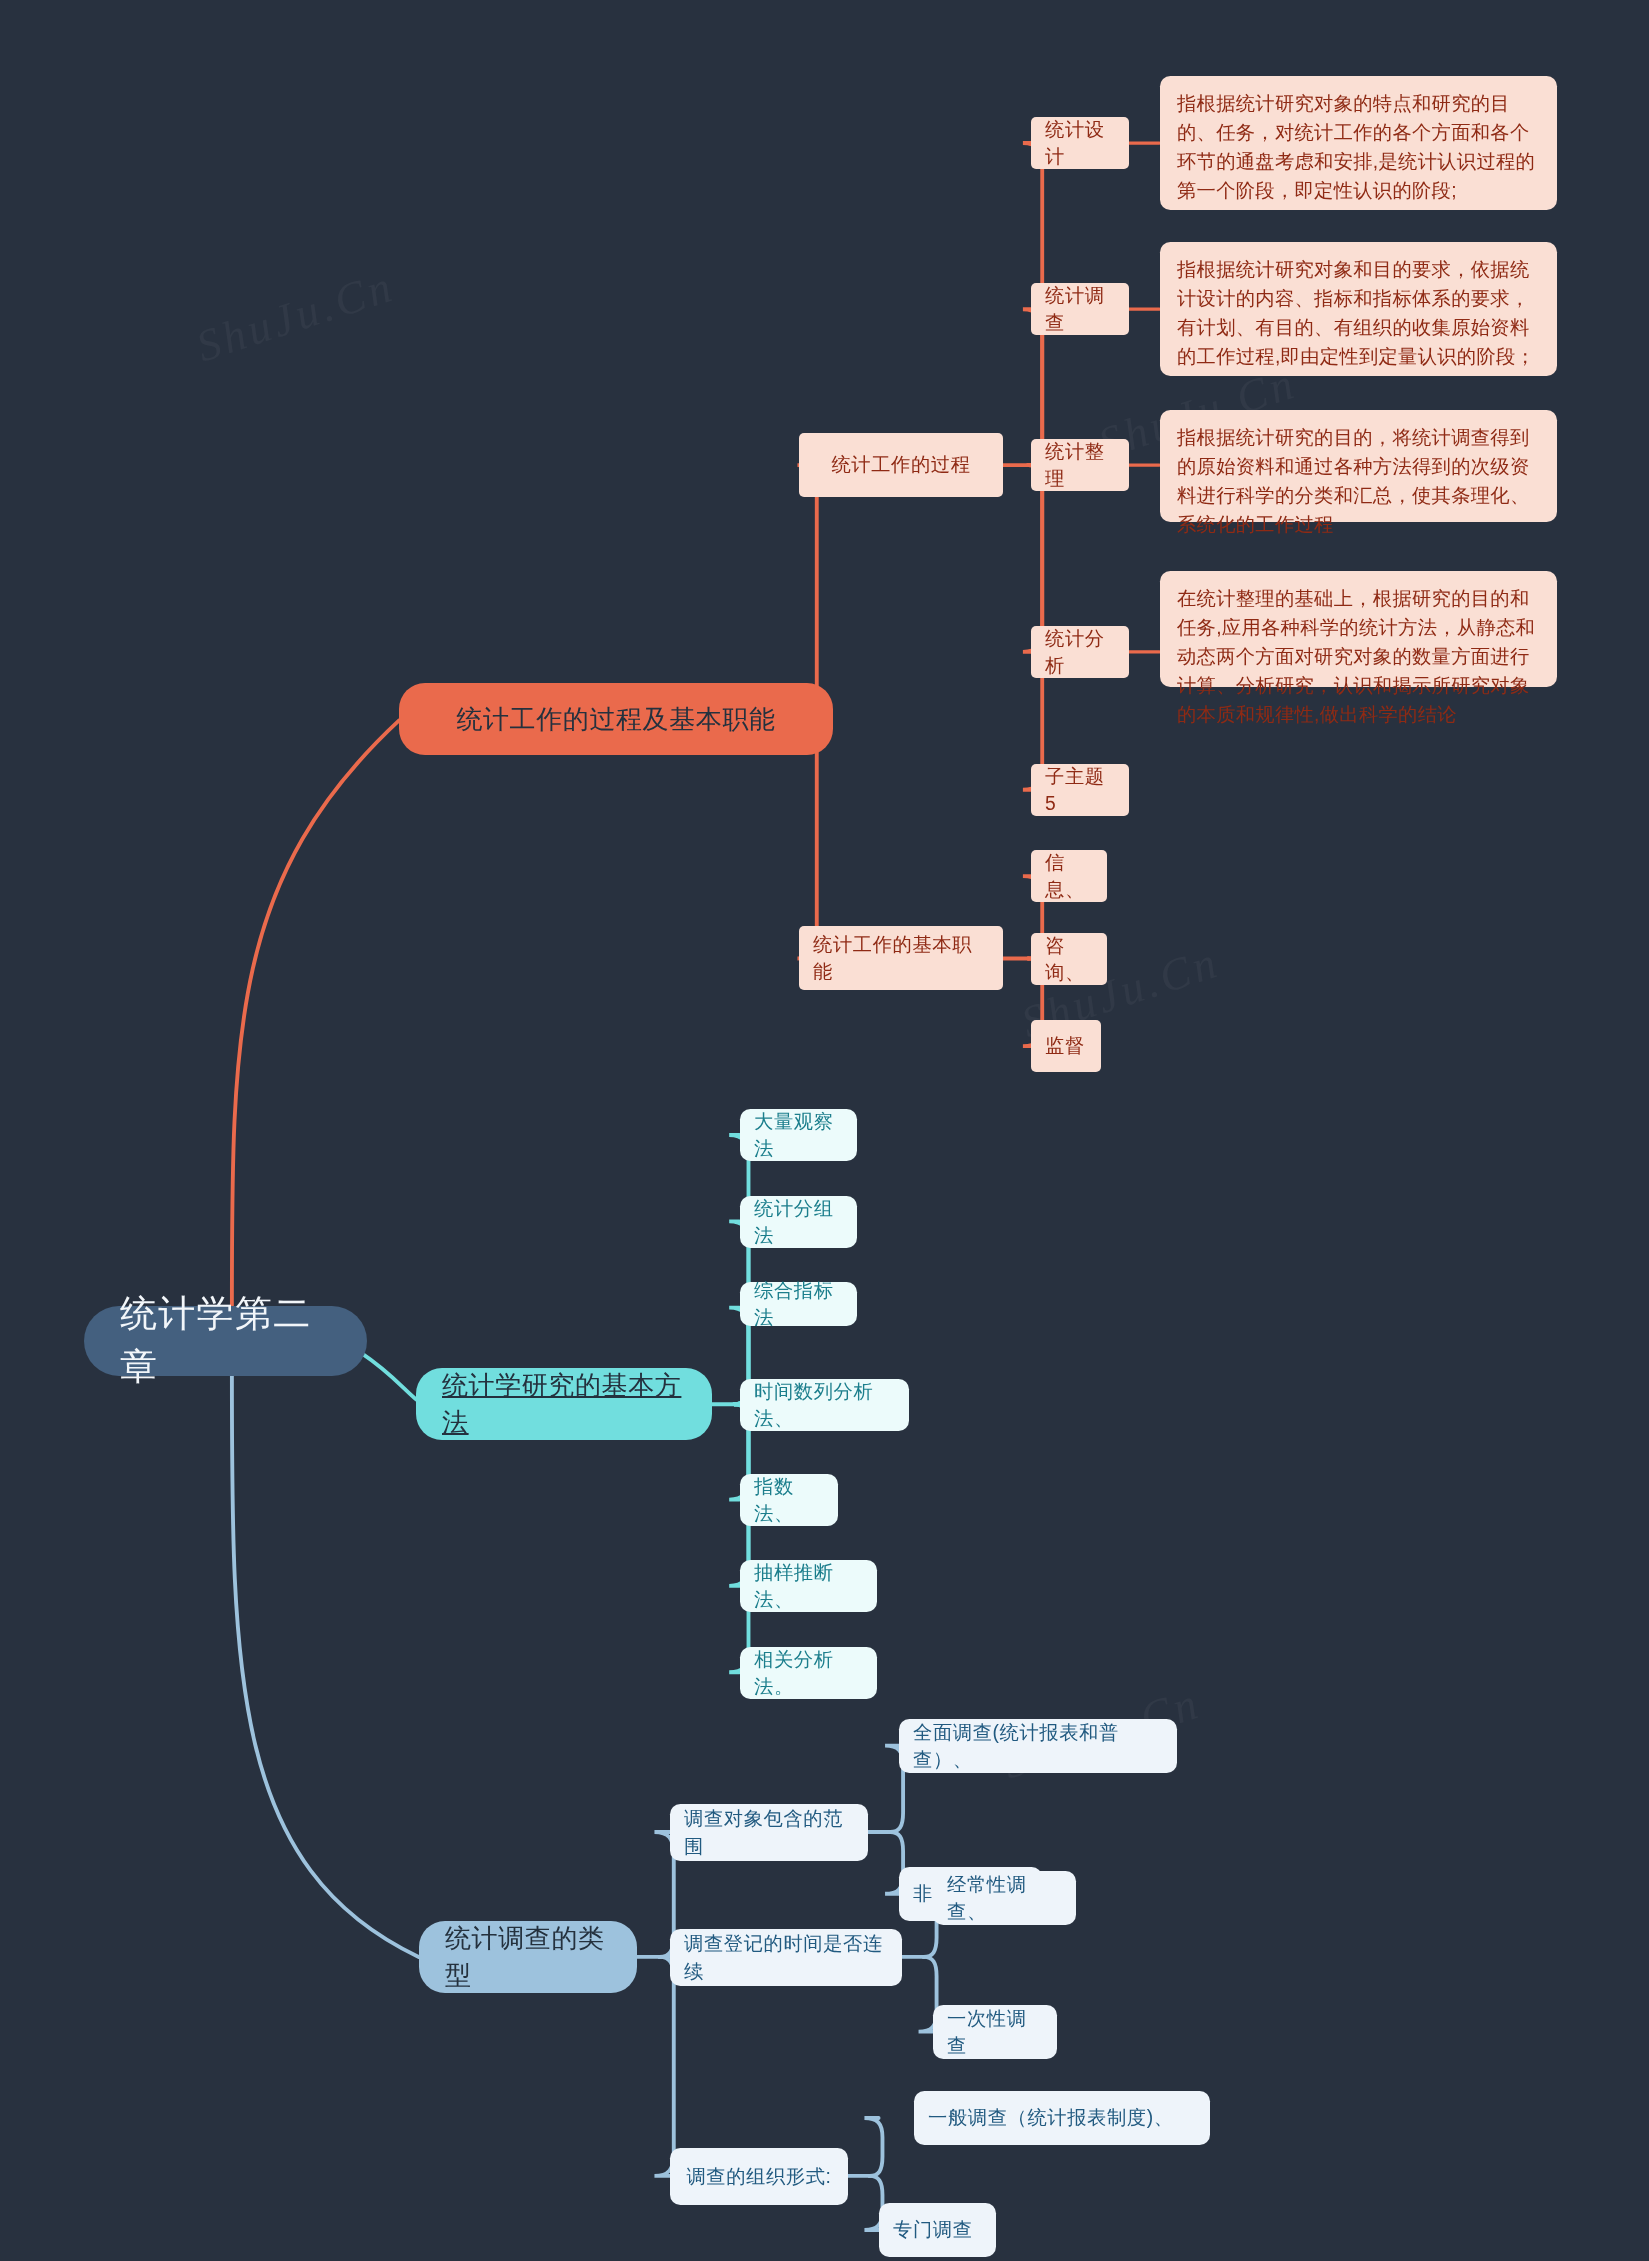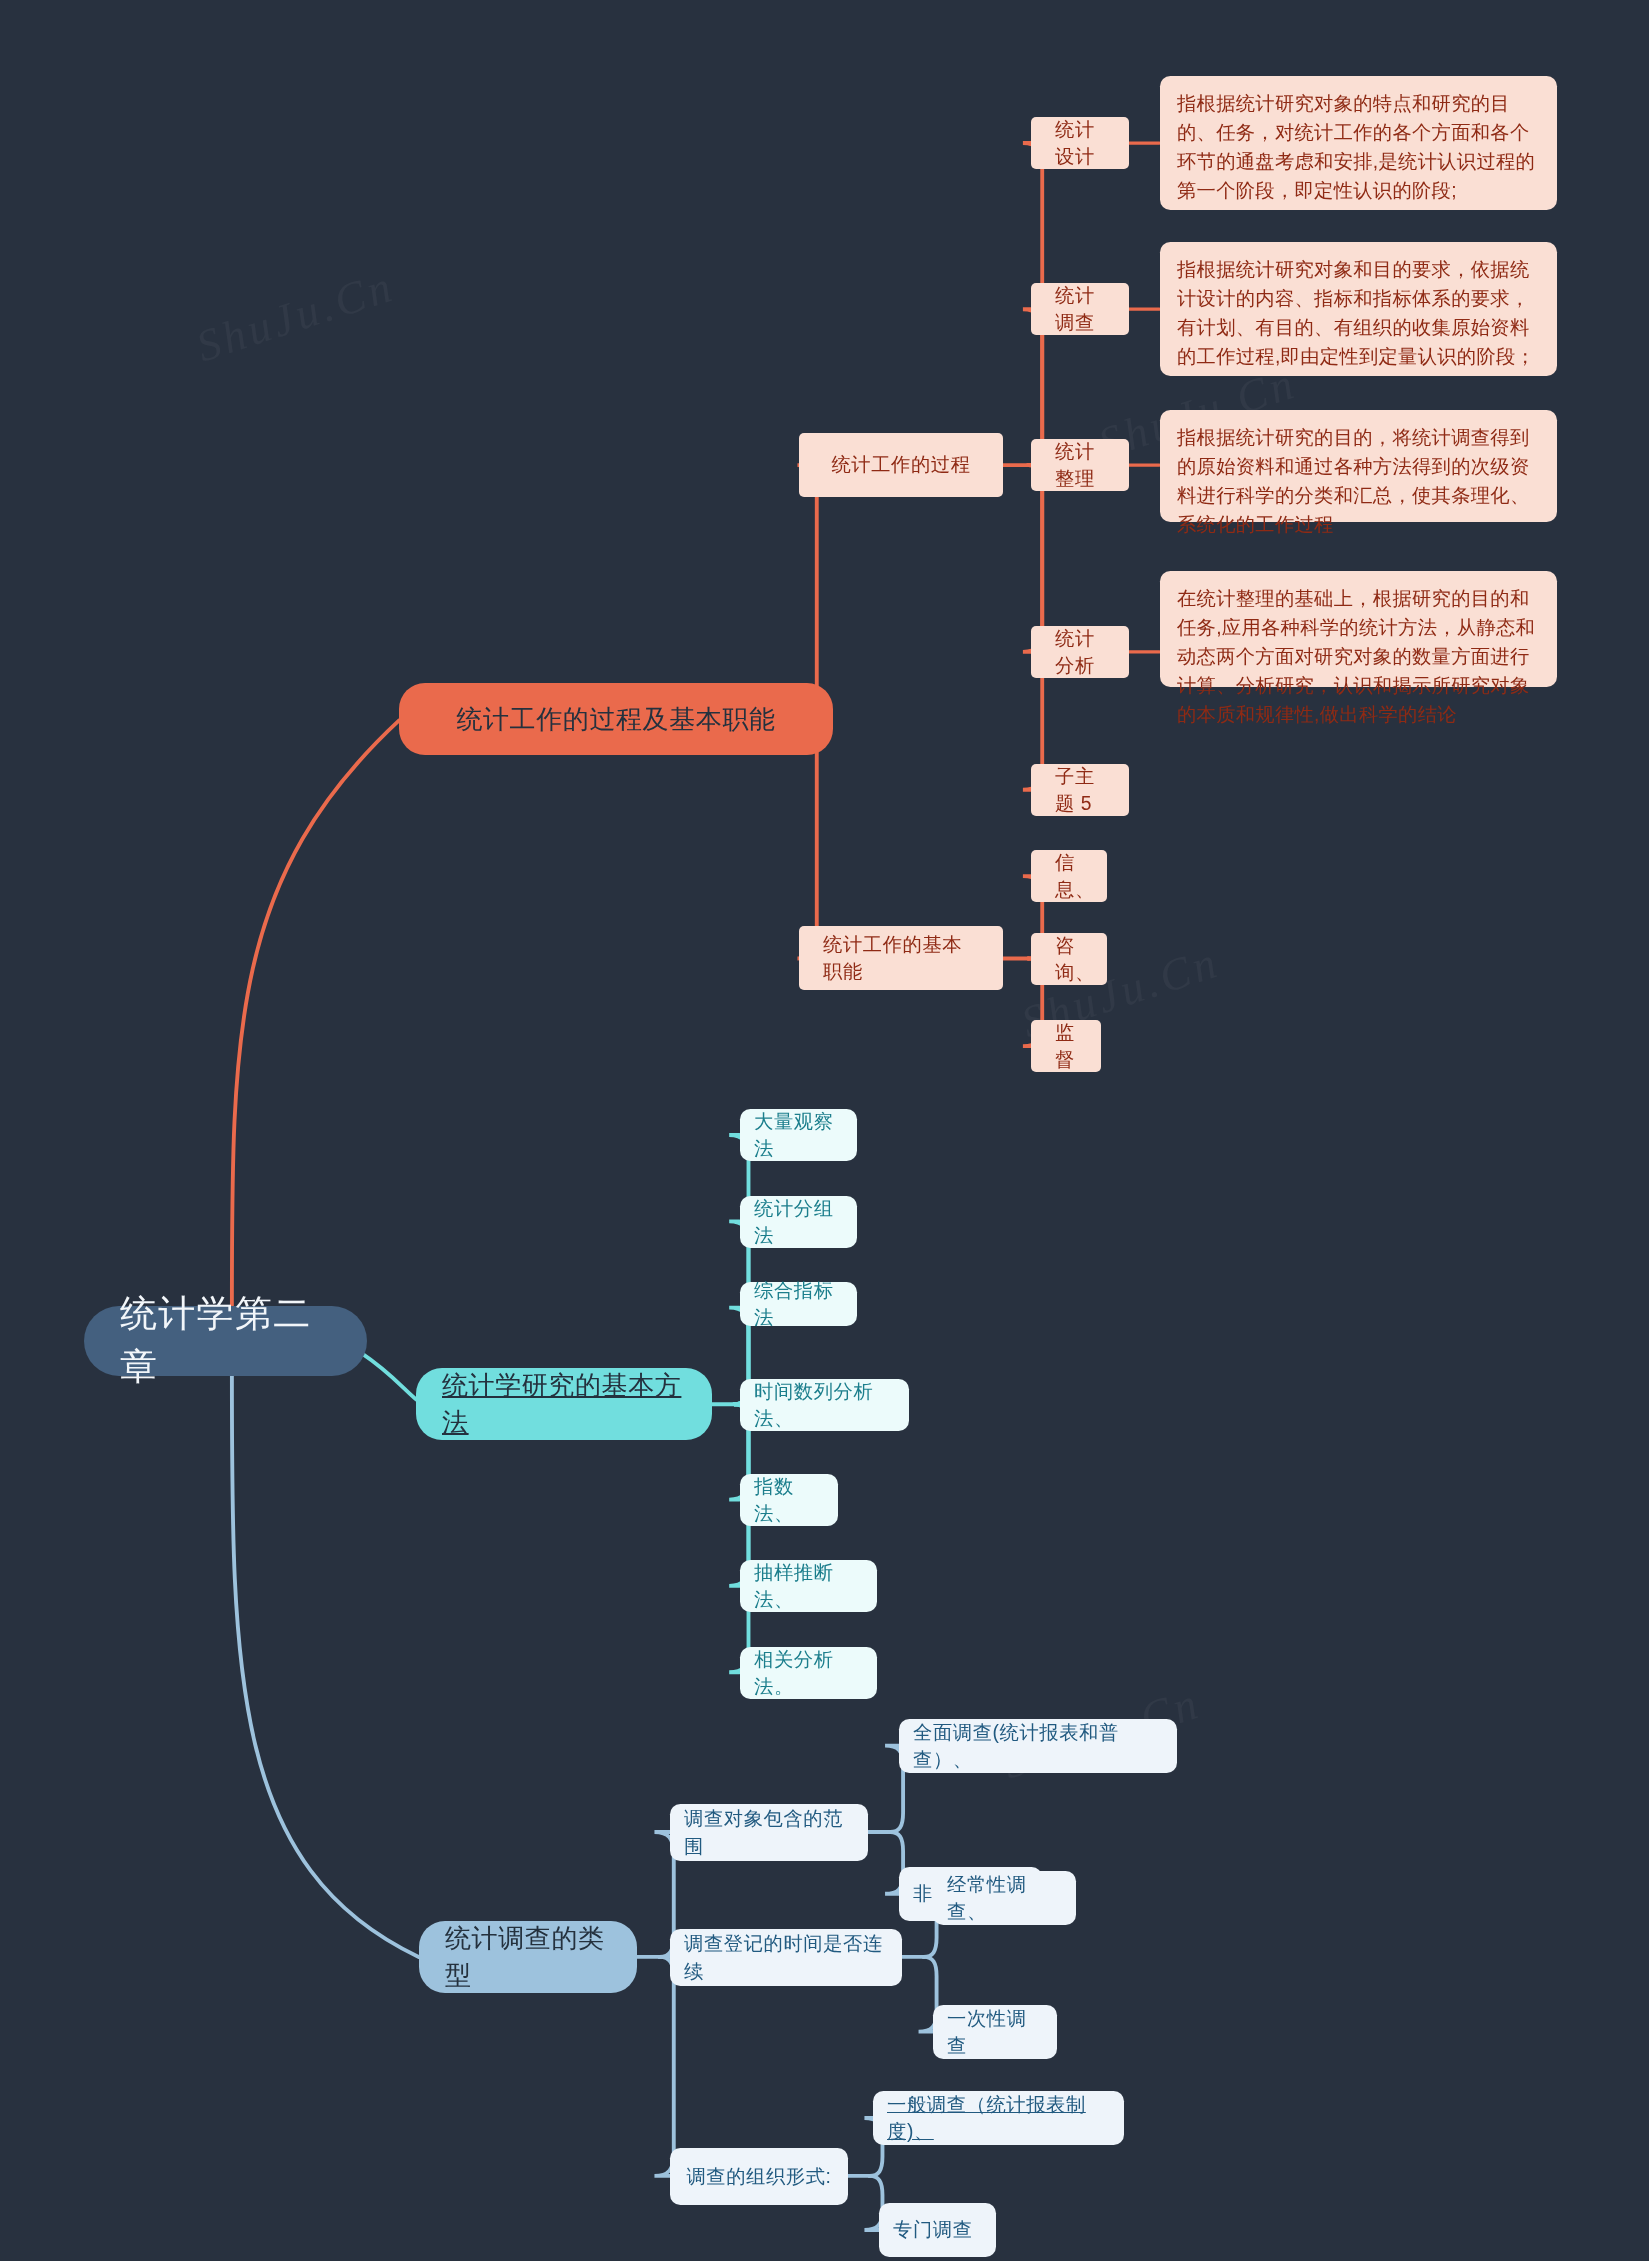--- a/index.html
+++ b/index.html
@@ -63,21 +63,21 @@
     justify-content:center;
     letter-spacing:0.6px;
   }
 
   
   .n-orange{
     background:#fadfd4;
     color:#8f2a14;
     border-radius:5px;
     font-size:19.3px;
-    padding:9px 24px;
+    padding:9px 14px;
     letter-spacing:0.6px;
   }
   .n-orange-desc{
     background:#fadfd4;
     color:#8f2a14;
     border-radius:10.3px;
     font-size:19.3px;
     padding:14px 17px;
     align-items:flex-start;
     line-height:1.5;
@@ -223,17 +223,17 @@
 
   <div class="node n-blue" style="left:670px;top:1804px;width:198px;height:57px;justify-content:center;">调查对象包含的范围</div>
   <div class="node n-blue" style="left:899px;top:1719px;width:278px;height:54px;">全面调查(统计报表和普查）、</div>
   <div class="node n-blue" style="left:899px;top:1867px;width:143px;height:54px;">非全面调查</div>
 
   <div class="node n-blue" style="left:670px;top:1929px;width:232px;height:57px;justify-content:center;">调查登记的时间是否连续</div>
   <div class="node n-blue" style="left:933px;top:1871px;width:143px;height:54px;">经常性调查、</div>
   <div class="node n-blue" style="left:933px;top:2005px;width:124px;height:54px;">一次性调查</div>
 
   <div class="node n-blue" style="left:670px;top:2148px;width:178px;height:57px;justify-content:center;">调查的组织形式:</div>
-  <div class="node n-blue" style="left:873px;top:2091px;width:251px;height:54px;text-decoration:underline;">一般调查（统计报表制度)、</div>
+  <div class="node n-blue" style="left:914px;top:2091px;width:296px;height:54px;">一般调查（统计报表制度)、</div>
   <div class="node n-blue" style="left:879px;top:2203px;width:117px;height:54px;">专门调查</div>
 
 </div>
 
 
 </body></html>

